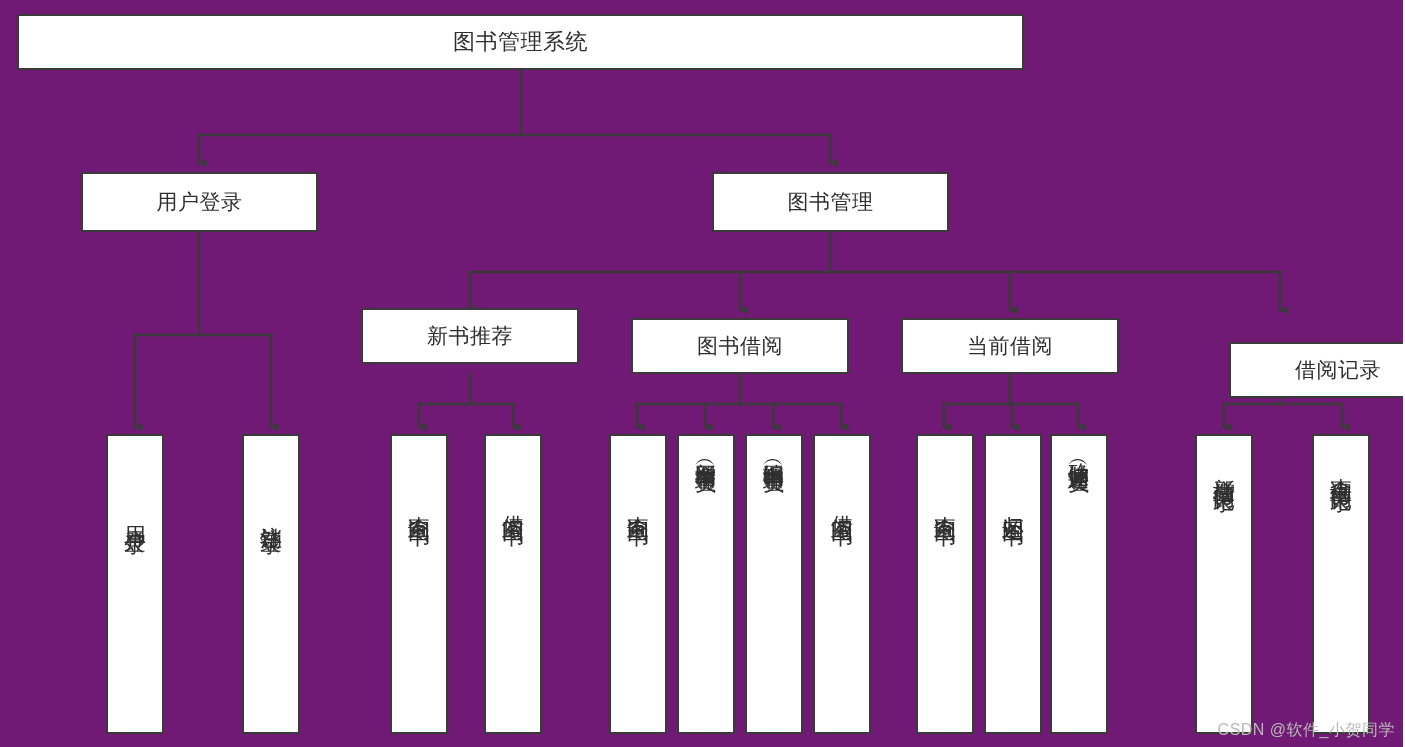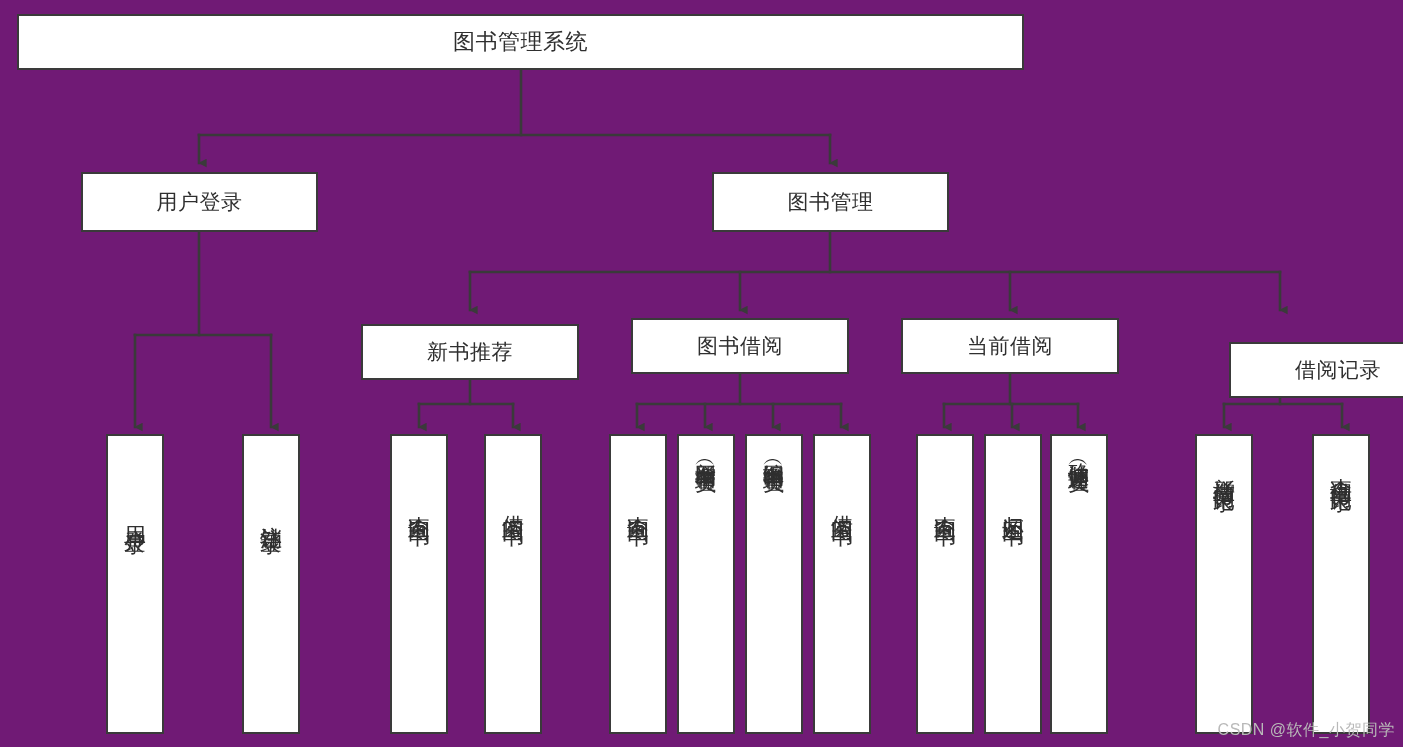--- a/index.html
+++ b/index.html
@@ -140,21 +140,21 @@
     <span class="node-label">图书管理系统</span>
   </div>
 
   <div class="node horiz" style="left:81px; top:172px; width:237px; height:60px;">
     <span class="node-label">用户登录</span>
   </div>
   <div class="node horiz" style="left:712px; top:172px; width:237px; height:60px;align-items:center;">
     <span class="node-label">图书管理</span>
   </div>
 
-  <div class="node horiz" style="left:361px; top:324px; width:218px; height:56px;">
+  <div class="node horiz" style="left:361px; top:308px; width:218px; height:56px;">
     <span class="node-label">新书推荐</span>
   </div>
   <div class="node horiz" style="left:901px; top:318px; width:218px; height:56px;">
     <span class="node-label">当前借阅</span>
   </div>
   <div class="node horiz" style="left:631px; top:318px; width:218px; height:56px;">
     <span class="node-label">图书借阅</span>
   </div>
   <div class="node horiz" style="left:1229px; top:318px; width:218px; height:56px;margin-top:24px;">
     <span class="node-label">借阅记录</span>

